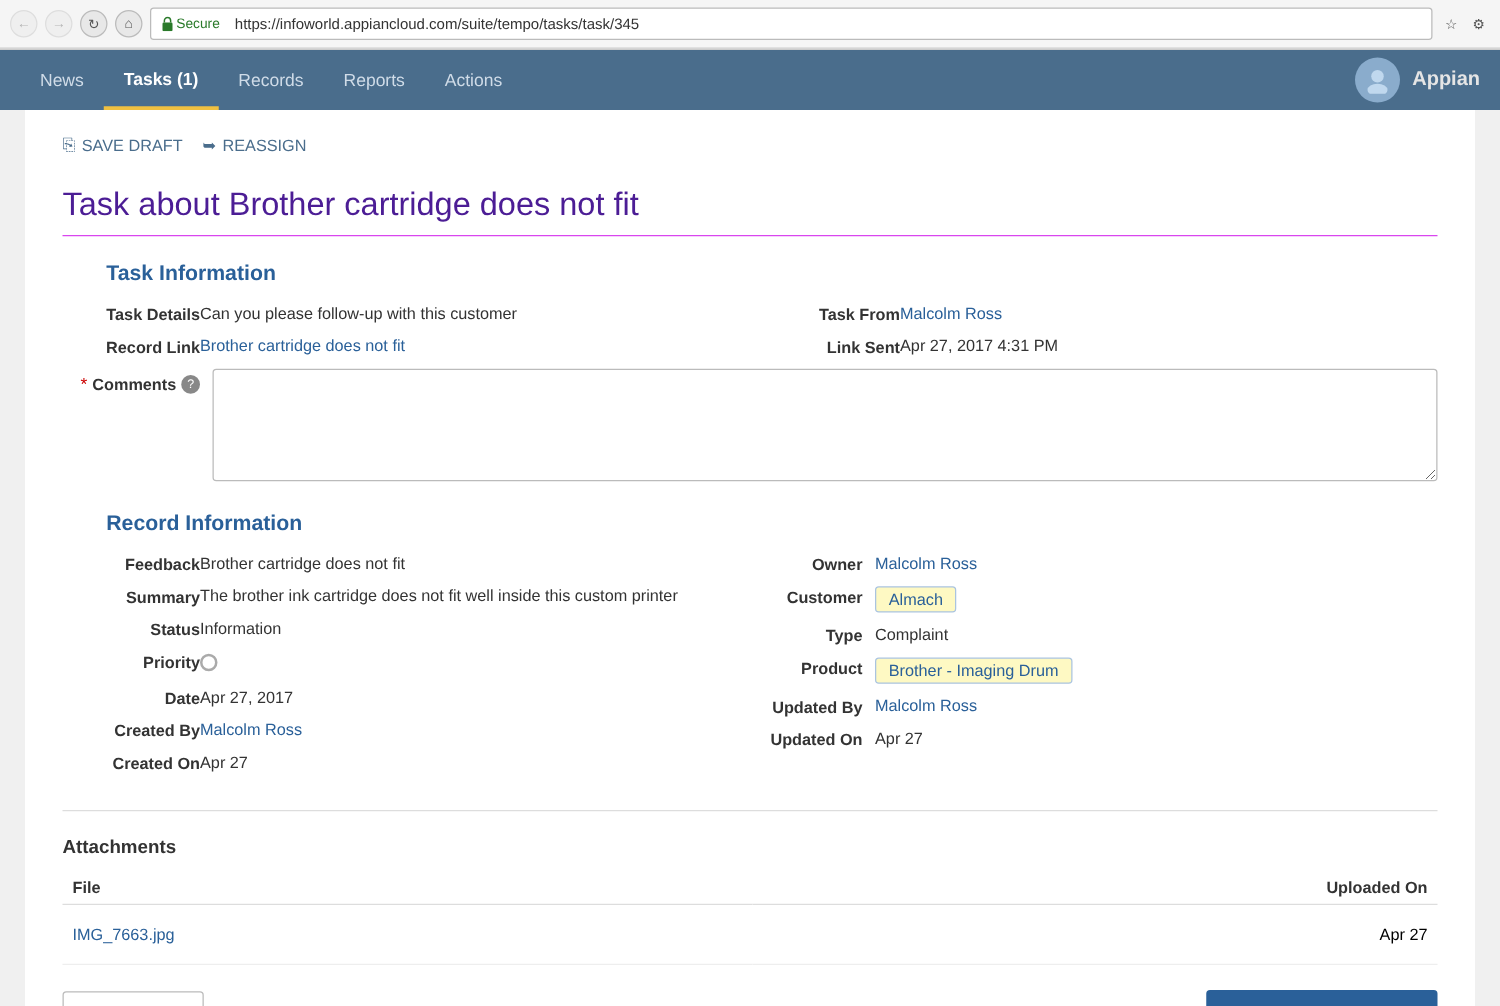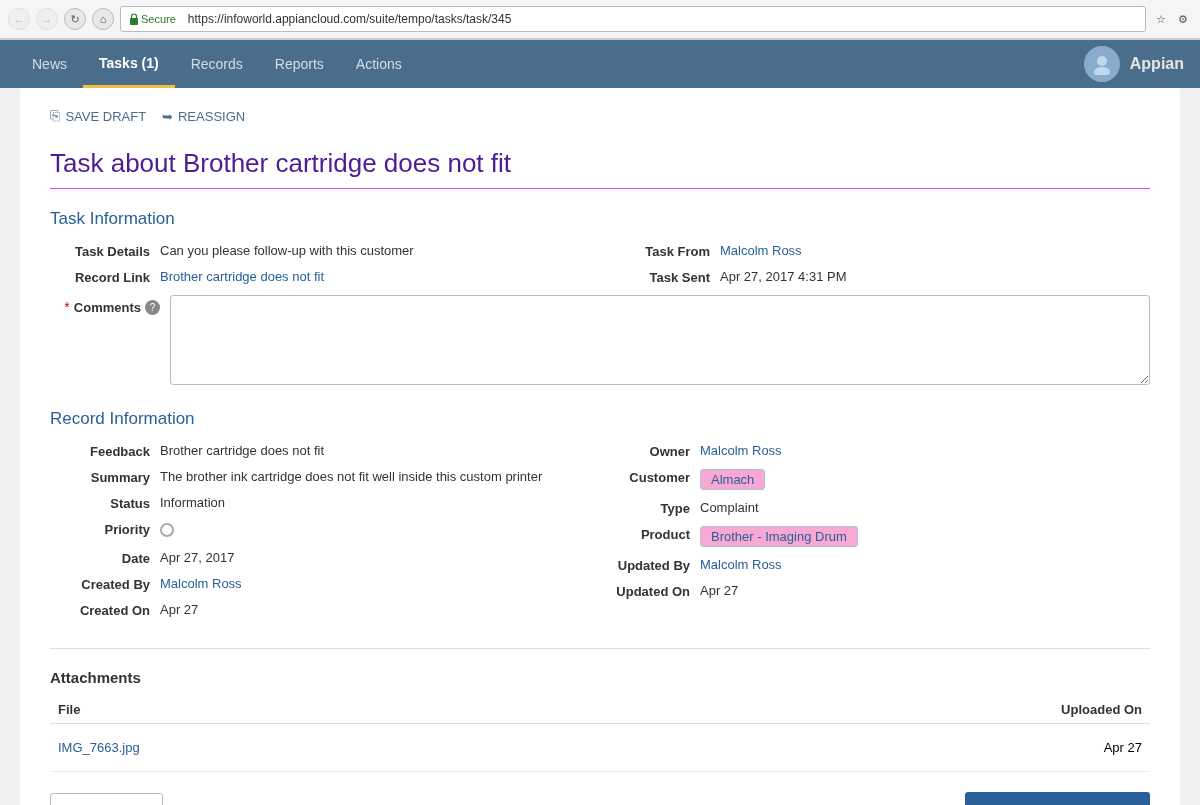--- a/index.html
+++ b/index.html
@@ -138,23 +138,24 @@
       font-weight: normal;
       color: #4c1d95;
       margin-bottom: 20px;
       padding-bottom: 9px;
       border-bottom: 1px solid #d946ef;
     }
 
     
     .section-title {
       font-size: 17px;
-      font-weight: normal;
+      font-weight: bold;
       color: #2a6099;
       margin-bottom: 14px;
+      margin-left: 35px;
     }
 
     
     .two-col-section {
       display: flex;
       gap: 20px;
       margin-bottom: 20px;
     }
     .col-left { flex: 1; }
     .col-right { flex: 1; }
@@ -163,21 +164,21 @@
     .field-row {
       display: flex;
       margin-bottom: 10px;
       align-items: flex-start;
     }
     .field-label {
       font-weight: bold;
       color: #333;
       min-width: 110px;
       text-align: right;
-      padding-right: 10px;
+      padding-right: 0;
       padding-top: 1px;
       font-size: 13px;
     }
     .field-value {
       color: #333;
       font-size: 13px;
       flex: 1;
     }
     .field-value.link {
       color: #2a6099;
@@ -256,21 +257,21 @@
     .right-field-value.link {
       color: #2a6099;
       cursor: pointer;
       text-decoration: none;
     }
 
     
     .tag-badge {
       display: inline-block;
       padding: 2px 10px;
-      background: #f9a8d4;
+      background: #fef9c3;
       border: 1px solid #aac4e0;
       border-radius: 3px;
       font-size: 13px;
       color: #2a6099;
       cursor: pointer;
     }
 
     
     .priority-radio {
       width: 14px; height: 14px;
@@ -436,21 +437,21 @@
           <span class="field-label">Record Link</span>
           <a class="field-value link">Brother cartridge does not fit</a>
         </div>
       </div>
       <div class="task-info-right">
         <div class="field-row">
           <span class="field-label">Task From</span>
           <a class="field-value link">Malcolm Ross</a>
         </div>
         <div class="field-row">
-          <span class="field-label">Task Sent</span>
+          <span class="field-label">Link Sent</span>
           <span class="field-value">Apr 27, 2017 4:31 PM</span>
         </div>
       </div>
     </div>
 
     <div class="comments-section">
       <div class="comments-row">
         <div class="comments-label-wrap">
           <span class="required-mark">*</span>
           <span class="comments-label">Comments</span>

